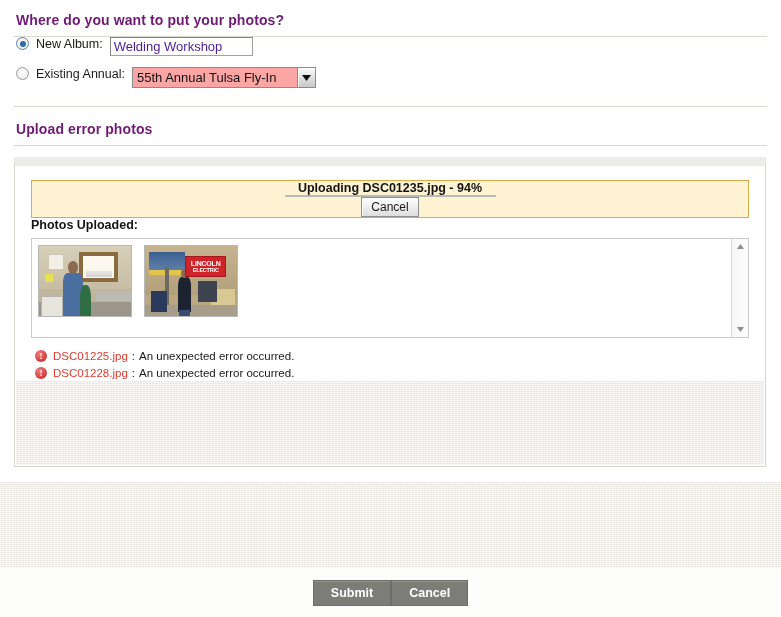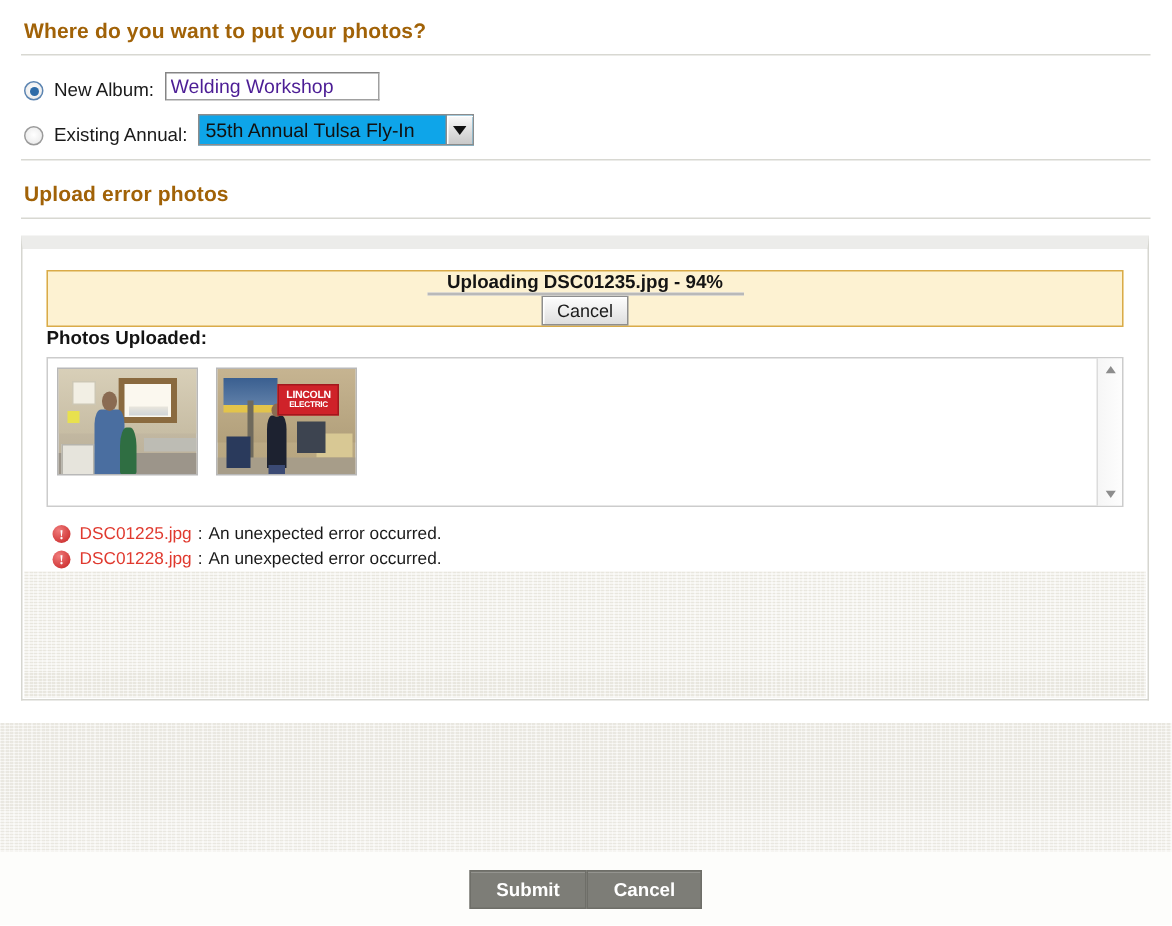--- a/index.html
+++ b/index.html
@@ -14,39 +14,39 @@
     font-size: 12px;
     color: #222222;
     overflow: hidden;
     position: relative;
   }
 
   
   .section-heading {
     font-size: 14px;
     font-weight: bold;
-    color: #a16207;
+    color: #701a75;
     letter-spacing: 0.1px;
   }
   .rule {
     height: 1px;
     background: #d8d8d2;
     margin: 0;
   }
 
   
   #destination-section {
     padding: 8px 14px 0 14px;
   }
   #destination-heading {
     margin: 4px 0 8px 2px;
   }
   .radio-row {
     display: flex;
-    align-items: flex-end;
+    align-items: flex-start;
     height: 30px;
     padding-left: 2px;
   }
   .radio {
     width: 13px;
     height: 13px;
     border-radius: 50%;
     border: 1px solid #9a9a9a;
     background: radial-gradient(circle at 50% 45%, #ffffff 0%, #f0f0f0 60%, #dcdcdc 100%);
     box-sizing: border-box;
@@ -86,21 +86,21 @@
     font-size: 13px;
     color: #4c1d95;
     padding: 0 3px;
     box-sizing: border-box;
   }
   .select-box {
     display: inline-flex;
     align-items: stretch;
     height: 21px;
     border: 1px solid #8c8c8c;
-    background: #0ea5e9;
+    background: #fca5a5;
     box-sizing: border-box;
   }
   .select-value {
     min-width: 156px;
     padding: 0 4px;
     font-size: 13px;
     color: #111111;
     display: flex;
     align-items: center;
     white-space: nowrap;

